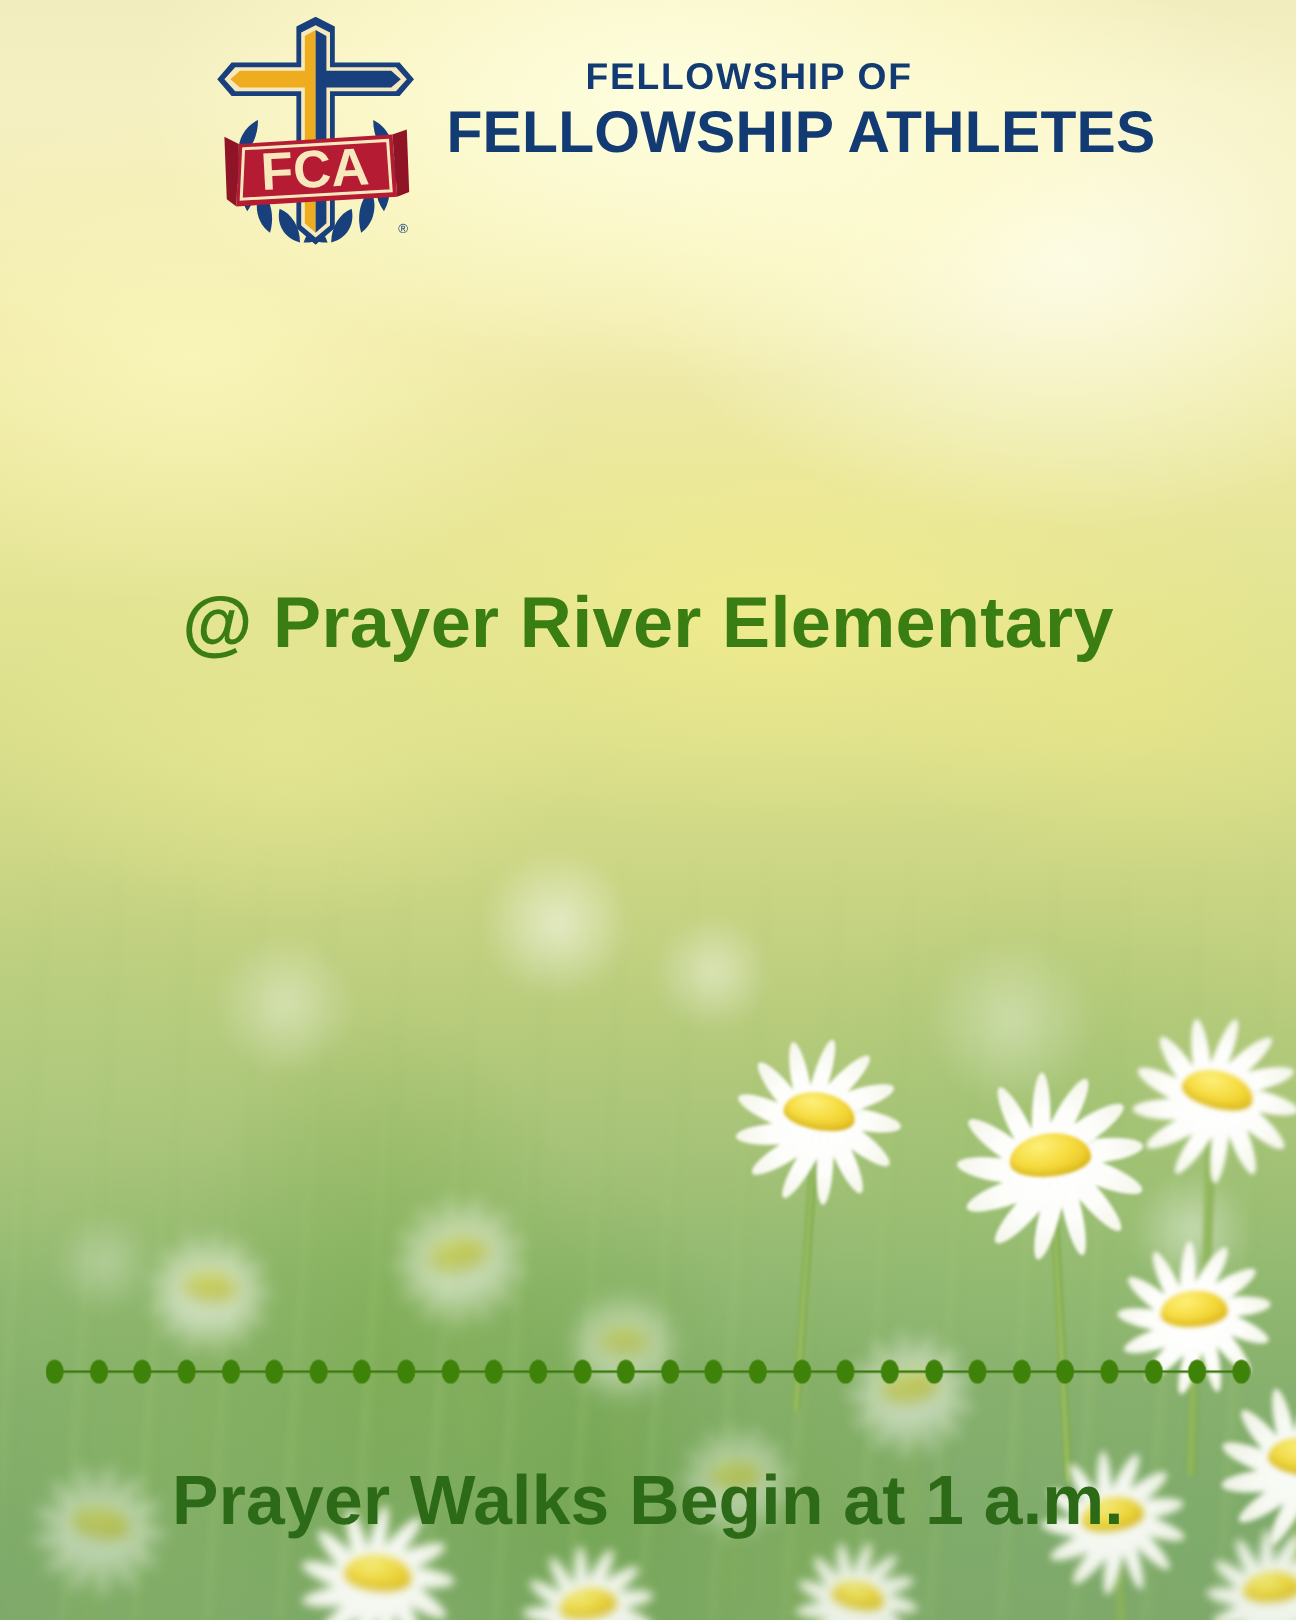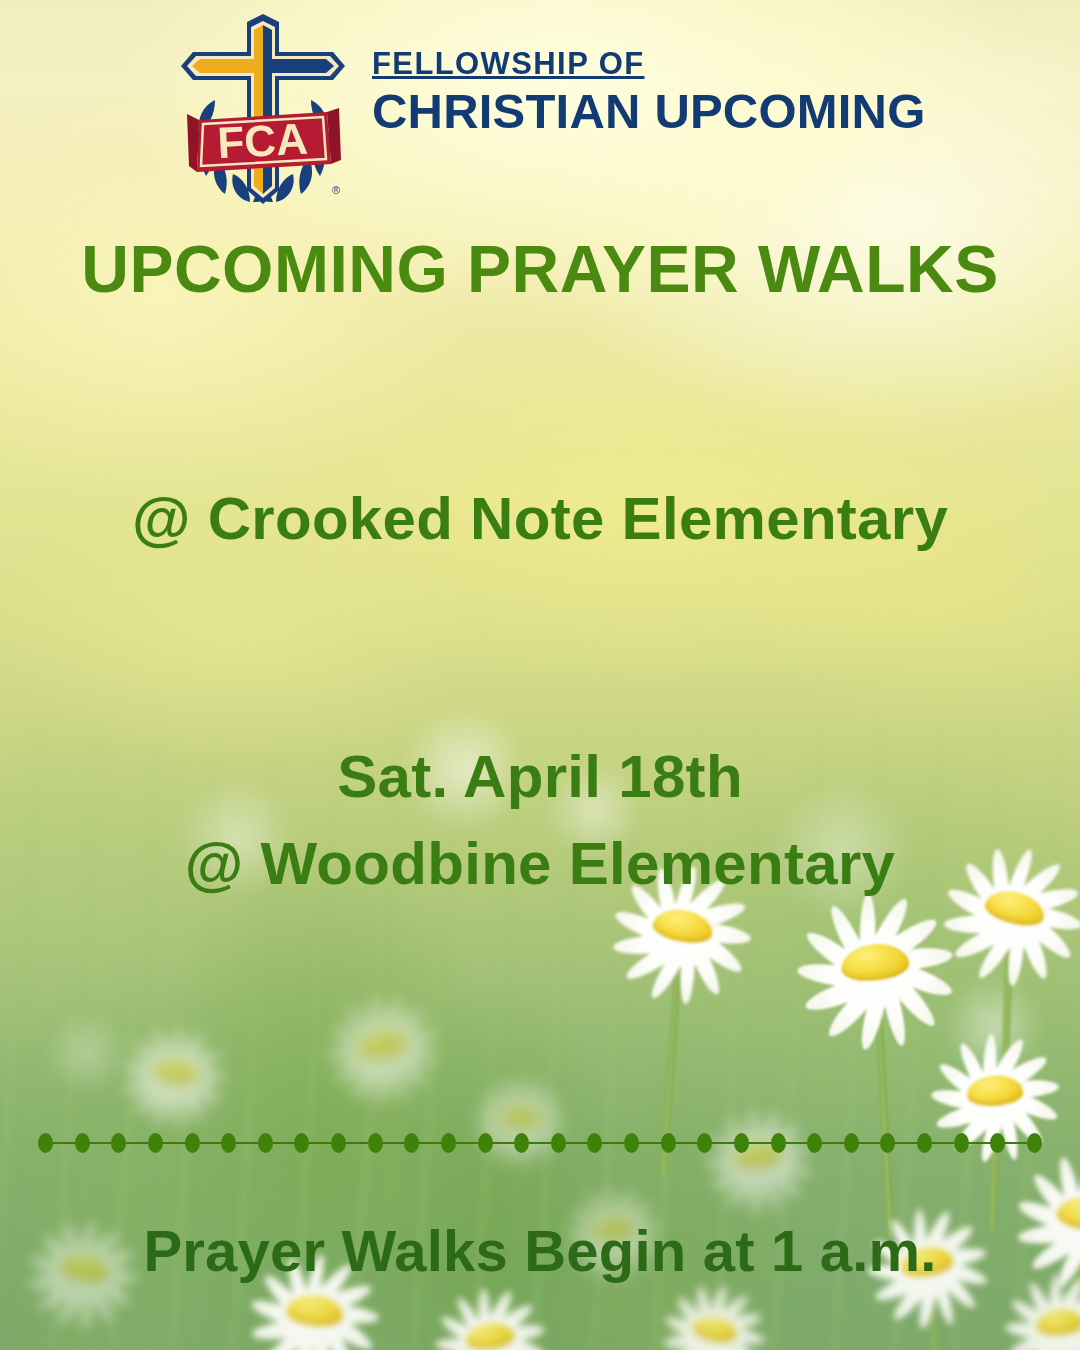--- a/index.html
+++ b/index.html
@@ -143,21 +143,21 @@
     width: 600px;
     text-align: left;
   }
   .logo-line1 {
     font-family: "Liberation Sans", sans-serif;
     font-weight: bold;
     font-size: 31px;
     letter-spacing: 1.4px;
     color: #123a73;
     line-height: 1;
-    text-decoration: underline;
+    margin-left: 116px;
   }
   .logo-line2 {
     font-family: "Liberation Sans", sans-serif;
     font-weight: bold;
     font-size: 49px;
     letter-spacing: 0.2px;
     color: #123a73;
     line-height: 1.12;
     margin-top: 5px;
   }
@@ -614,34 +614,29 @@
       <path d="M30 110 L150 103 L153 145 L28 152 Z" fill="none" stroke="#f7e9bd" stroke-width="2.5"></path>
 
       <text x="90" y="142" text-anchor="middle" font-family="Liberation Sans, sans-serif" font-weight="bold" font-size="44" fill="#f7e9bd" transform="rotate(-3 90 136)">FCA</text>
 
       <text x="163" y="180" text-anchor="middle" font-family="Liberation Sans, sans-serif" font-size="11" fill="#17407c">®</text>
     </svg>
   </div>
 
   <div class="logo-text">
     <div class="logo-line1">FELLOWSHIP OF</div>
-    <div class="logo-line2">CHRISTIAN UPCOMING</div>
+    <div class="logo-line2">FELLOWSHIP ATHLETES</div>
   </div>
 
-  <div class="headline">UPCOMING PRAYER WALKS</div>
 
 
   <div class="event" id="event-1">
-    <div class="place">@ Crooked Note Elementary</div>
+    <div class="place">@ Prayer River Elementary</div>
   </div>
 
-  <div class="event" id="event-2">
-    <div class="date">Sat. April 18th</div>
-    <div class="place">@ Woodbine Elementary</div>
-  </div>
 
   <div class="divider" id="dotted-divider">
     <div class="rule"></div>
   <div class="dot" style="background: rgb(63, 130, 9);"></div>
       <div class="dot" style="background: rgb(63, 130, 9);"></div>
       <div class="dot" style="background: rgb(63, 130, 9);"></div>
       <div class="dot" style="background: rgb(63, 130, 9);"></div>
       <div class="dot" style="background: rgb(63, 130, 9);"></div>
       <div class="dot" style="background: rgb(63, 130, 9);"></div>
       <div class="dot" style="background: rgb(63, 130, 9);"></div>

